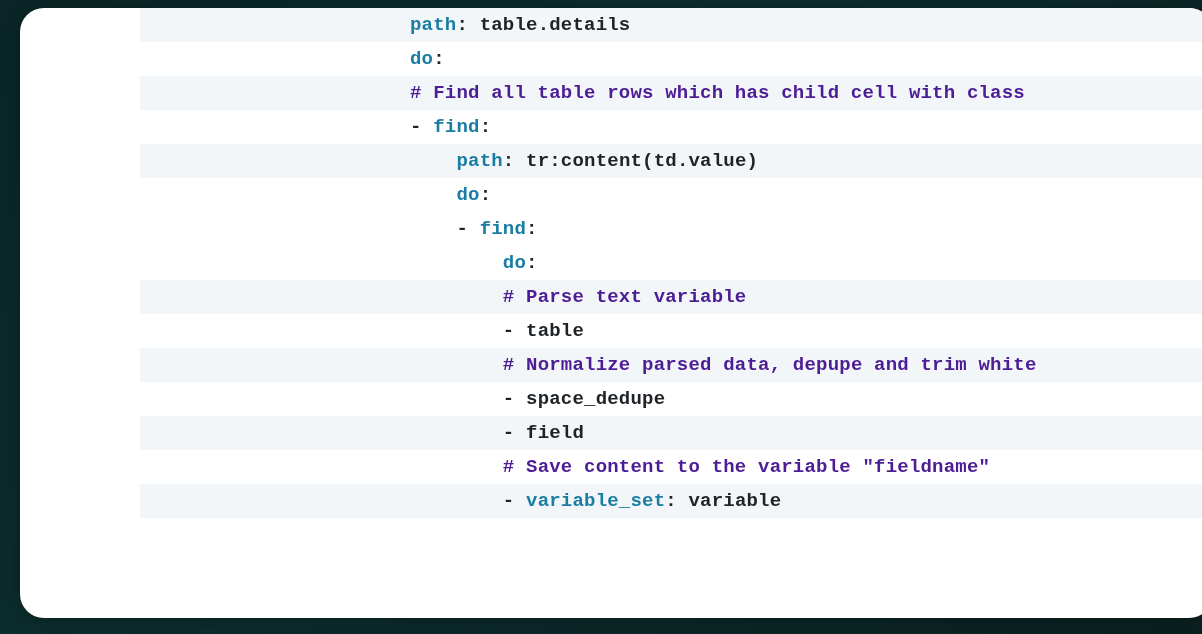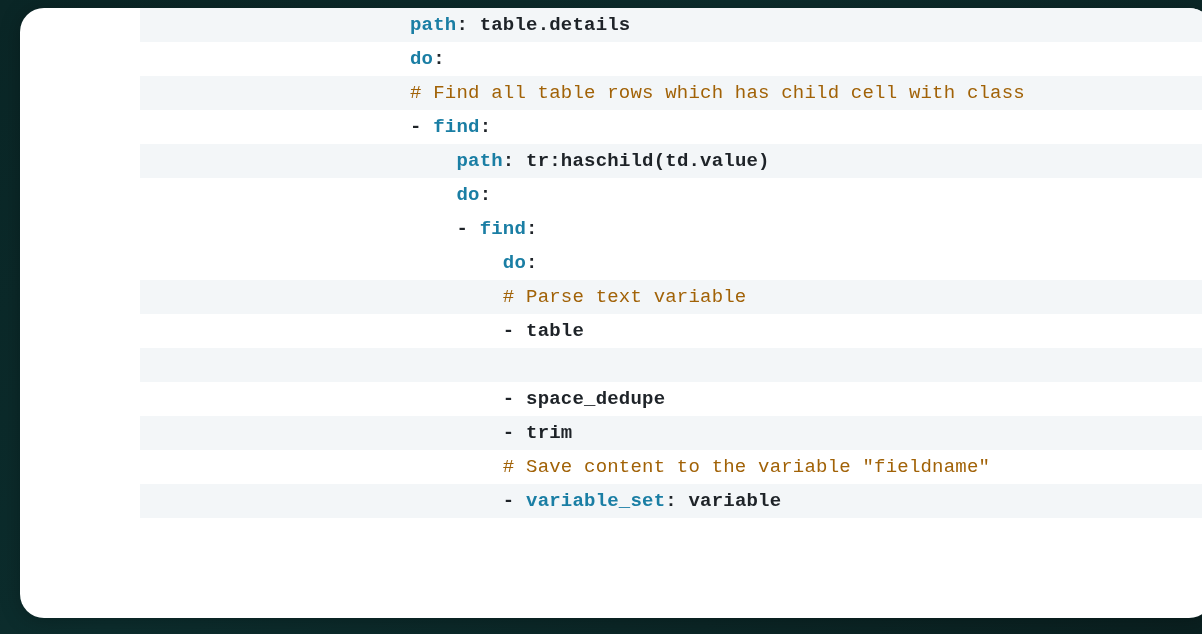--- a/index.html
+++ b/index.html
@@ -41,38 +41,38 @@
     letter-spacing: 0.2px;
   }
   .line.odd {
     background: #f3f6f8;
   }
   .line.even {
     background: #ffffff;
   }
   .tok-key     { color: #1a7ea4; font-weight: 600; }
   .tok-text    { color: #1e2328; font-weight: 600; }
-  .tok-comment { color: #a16207; font-weight: 400; }
+  .tok-comment { color: #4c1d95; font-weight: 700; }
   .tok-dash    { color: #1e2328; font-weight: 600; }
   .tok-colon   { color: #1e2328; font-weight: 600; }
 </style>
 </head>
 <body>
 
 <div class="card">
   <div class="code" id="code">
       <div class="line odd"><span></span><span class="tok-key">path</span><span class="tok-colon">: </span><span class="tok-text">table.details</span></div>
       <div class="line even"><span></span><span class="tok-key">do</span><span class="tok-colon">:</span></div>
       <div class="line odd"><span></span><span class="tok-comment"># Find all table rows which has child cell with class</span></div>
       <div class="line even"><span></span><span class="tok-dash">- </span><span class="tok-key">find</span><span class="tok-colon">:</span></div>
-      <div class="line odd"><span>    </span><span class="tok-key">path</span><span class="tok-colon">: </span><span class="tok-text">tr:haschild(td.value)</span></div>
+      <div class="line odd"><span>    </span><span class="tok-key">path</span><span class="tok-colon">: </span><span class="tok-text">tr:content(td.value)</span></div>
       <div class="line even"><span>    </span><span class="tok-key">do</span><span class="tok-colon">:</span></div>
       <div class="line even"><span>    </span><span class="tok-dash">- </span><span class="tok-key">find</span><span class="tok-colon">:</span></div>
       <div class="line even"><span>        </span><span class="tok-key">do</span><span class="tok-colon">:</span></div>
       <div class="line odd"><span>        </span><span class="tok-comment"># Parse text variable</span></div>
       <div class="line even"><span>        </span><span class="tok-dash">- </span><span class="tok-text">table</span></div>
-      <div class="line odd"><span>        </span></div>
+      <div class="line odd"><span>        </span><span class="tok-comment"># Normalize parsed data, depupe and trim white</span></div>
       <div class="line even"><span>        </span><span class="tok-dash">- </span><span class="tok-text">space_dedupe</span></div>
-      <div class="line odd"><span>        </span><span class="tok-dash">- </span><span class="tok-text">trim</span></div>
+      <div class="line odd"><span>        </span><span class="tok-dash">- </span><span class="tok-text">field</span></div>
       <div class="line even"><span>        </span><span class="tok-comment"># Save content to the variable "fieldname"</span></div>
       <div class="line odd"><span>        </span><span class="tok-dash">- </span><span class="tok-key">variable_set</span><span class="tok-colon">: </span><span class="tok-text">variable</span></div>
     </div>
 </div>
 
 </body></html>

